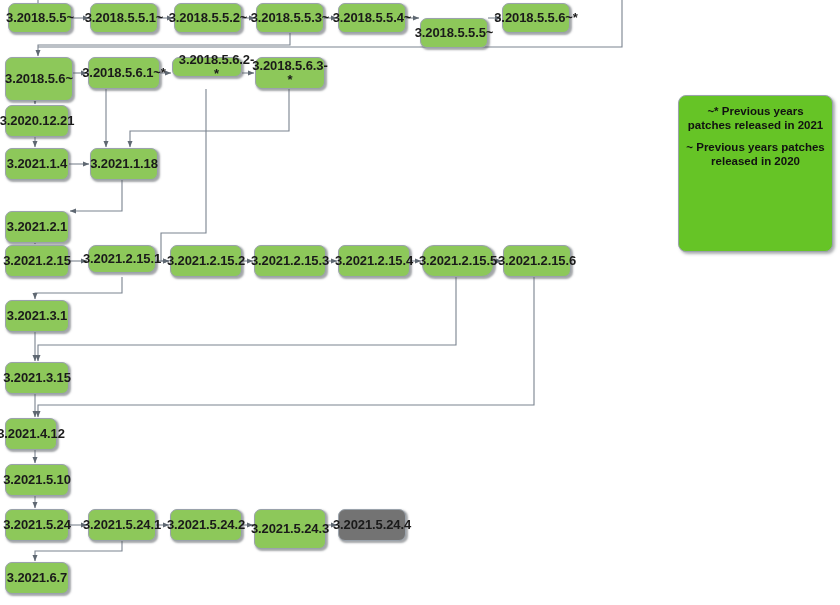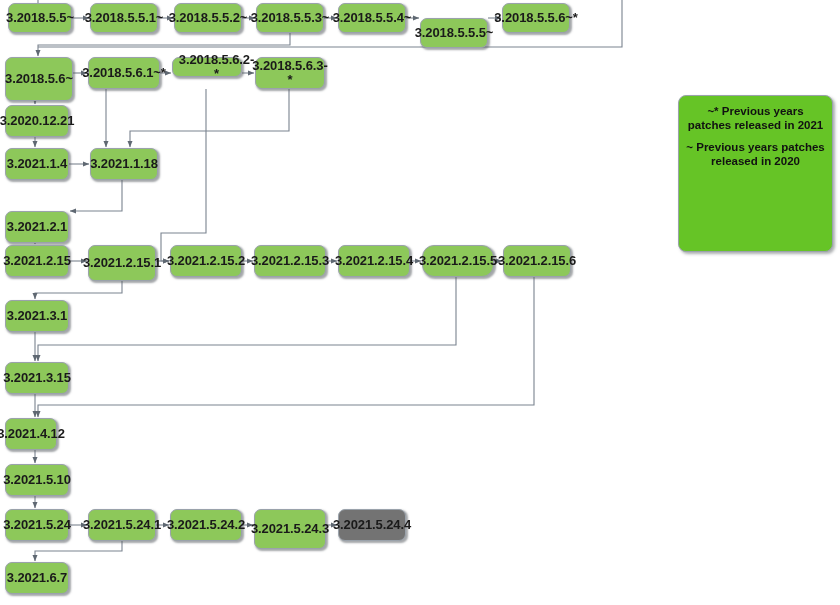--- a/index.html
+++ b/index.html
@@ -166,21 +166,21 @@
       </div>
       <div class="node" style="left: 90px; top: 148px; width: 68px; height: 32px;">
         <span>3.2021.1.18</span>
       </div>
       <div class="node" style="left: 5px; top: 195px; width: 64px; height: 32px; margin-top: 16px;">
         <span>3.2021.2.1</span>
       </div>
       <div class="node" style="left: 5px; top: 245px; width: 64px; height: 32px;">
         <span>3.2021.2.15</span>
       </div>
-      <div class="node" style="left: 88px; top: 245px; width: 68px; height: 36px;">
+      <div class="node" style="left: 88px; top: 245px; width: 68px; height: 28px; border-radius: 8px;">
         <span>3.2021.2.15.1</span>
       </div>
       <div class="node" style="left: 170px; top: 245px; width: 72px; height: 32px;">
         <span>3.2021.2.15.2</span>
       </div>
       <div class="node" style="left: 254px; top: 245px; width: 72px; height: 32px;">
         <span>3.2021.2.15.3</span>
       </div>
       <div class="node" style="left: 338px; top: 245px; width: 72px; height: 32px;">
         <span>3.2021.2.15.4</span>

